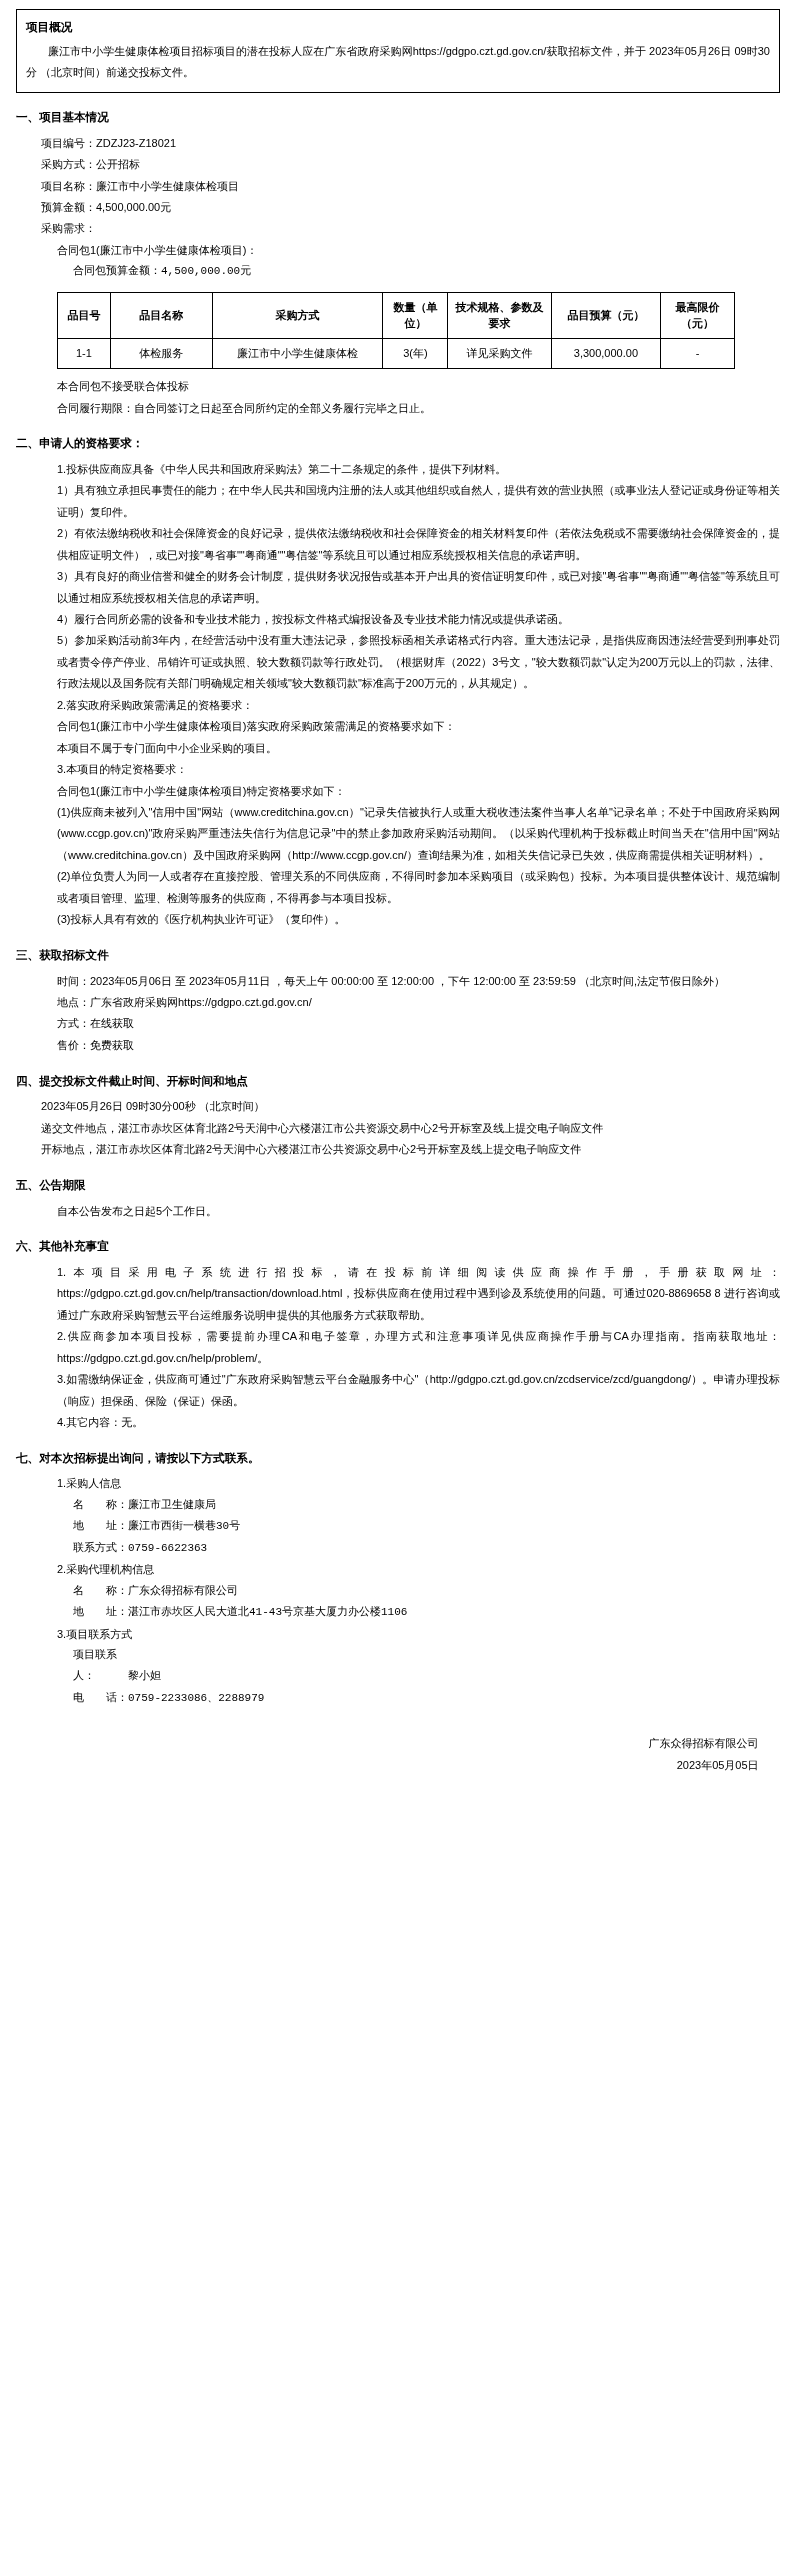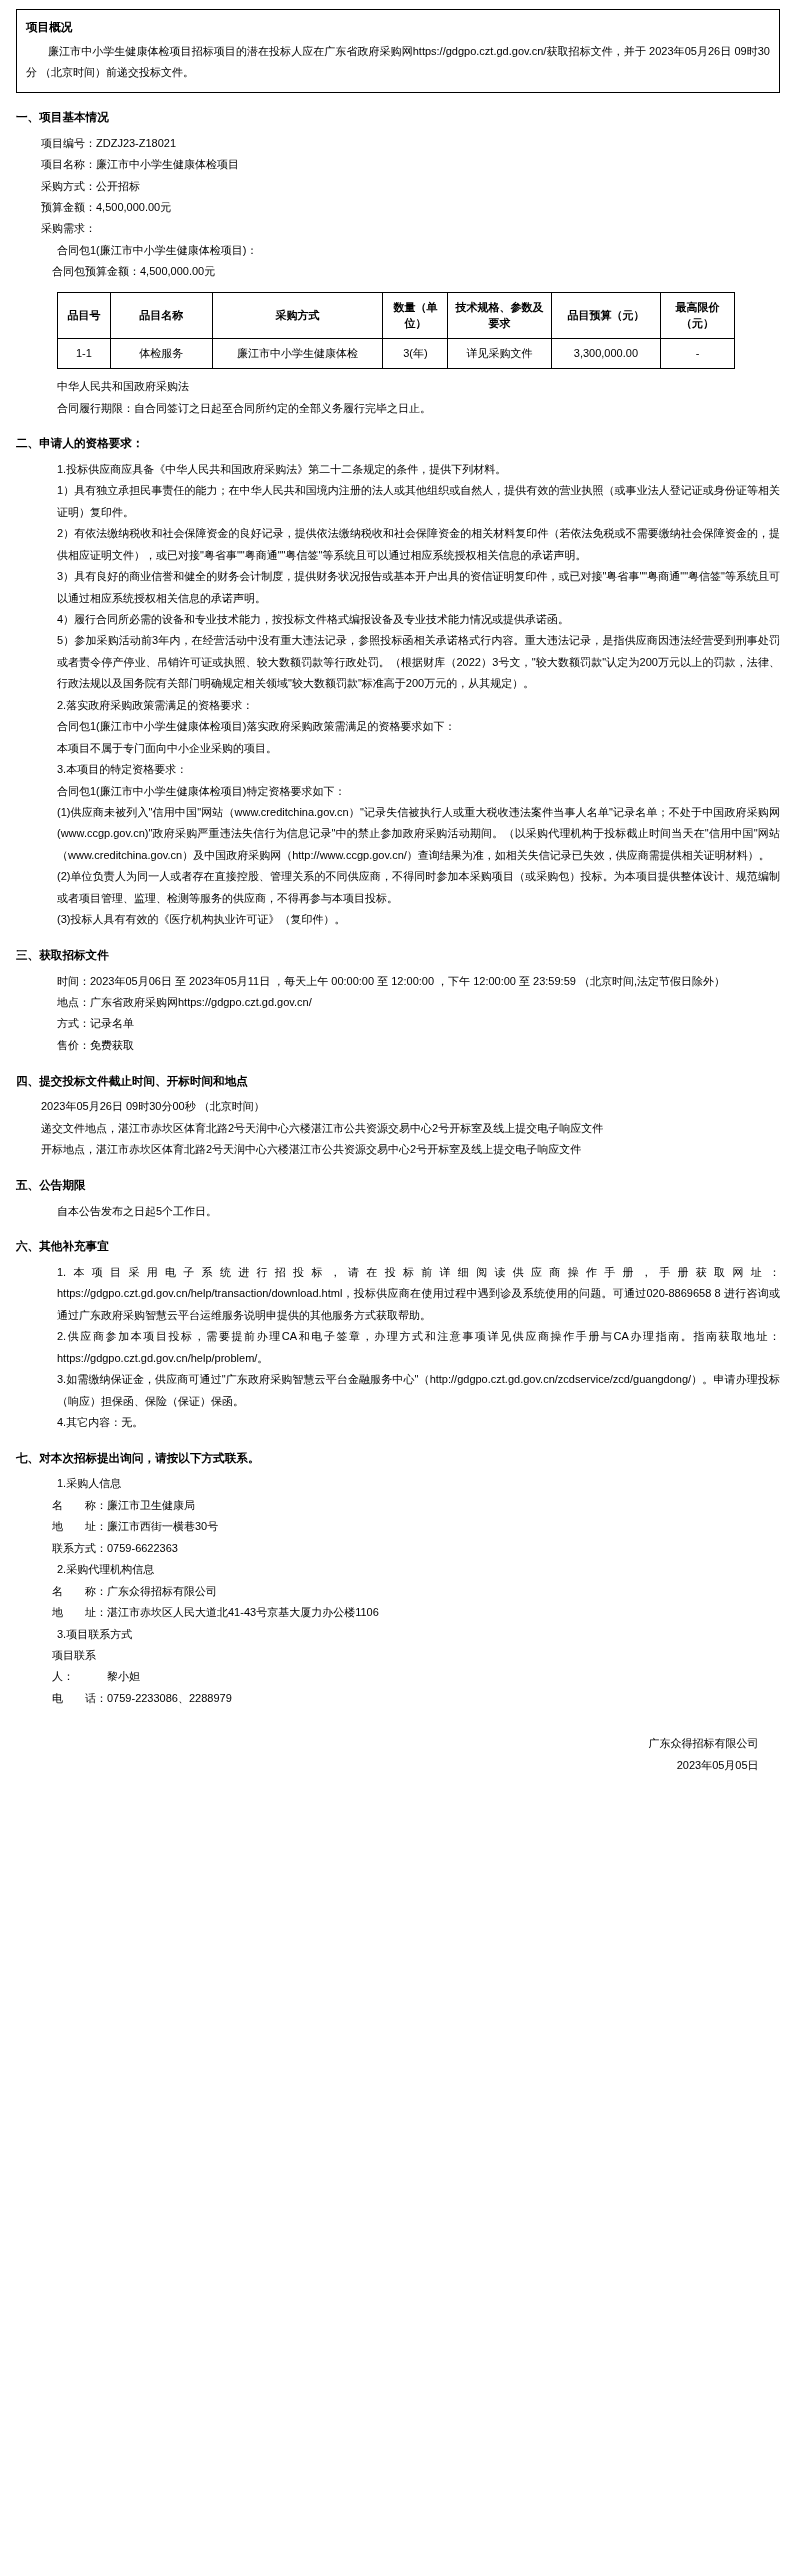--- a/index.html
+++ b/index.html
@@ -42,22 +42,23 @@
   }
   .lvl1 {
     margin-left: 25px;
     line-height: 1.95;
   }
   .lvl2 {
     margin-left: 41px;
     line-height: 1.95;
   }
   .lvl3 {
-    margin-left: 36px;
-    line-height: 1.95;
+    margin-left: 57px;
+    line-height: 1.95;
+    font-family: Liberation Mono, monospace;
   }
   .para {
     margin-left: 41px;
     text-align: justify;
     line-height: 1.95;
   }
   .nohang {
     margin-left: 25px;
     text-align: justify;
     line-height: 1.95;
@@ -101,22 +102,22 @@
 
 <div class="page">
 
   <div class="overview-box">
     <div class="overview-title">项目概况</div>
     <div class="overview-body">廉江市中小学生健康体检项目招标项目的潜在投标人应在广东省政府采购网https://gdgpo.czt.gd.gov.cn/获取招标文件，并于 2023年05月26日 09时30分 （北京时间）前递交投标文件。</div>
   </div>
 
   <div class="sec-head">一、项目基本情况</div>
   <div class="lvl1">项目编号：ZDZJ23-Z18021</div>
+  <div class="lvl1">采购方式：公开招标</div>
   <div class="lvl1">项目名称：廉江市中小学生健康体检项目</div>
-  <div class="lvl1">采购方式：公开招标</div>
   <div class="lvl1">预算金额：4,500,000.00元</div>
   <div class="lvl1">采购需求：</div>
   <div class="lvl2">合同包1(廉江市中小学生健康体检项目)：</div>
   <div class="lvl3">合同包预算金额：4,500,000.00元</div>
 
   <table class="items">
     <thead>
       <tr>
         <th class="col-no">品目号</th>
         <th class="col-name">品目名称</th>
@@ -133,21 +134,21 @@
         <td>体检服务</td>
         <td>廉江市中小学生健康体检</td>
         <td>3(年)</td>
         <td>详见采购文件</td>
         <td>3,300,000.00</td>
         <td>-</td>
       </tr>
     </tbody>
   </table>
 
-  <div class="lvl2">中华人民共和国政府采购法</div>
+  <div class="lvl2">本合同包不接受联合体投标</div>
   <div class="lvl2">合同履行期限：自合同签订之日起至合同所约定的全部义务履行完毕之日止。</div>
 
   <div class="sec-head">二、申请人的资格要求：</div>
   <div class="para">1.投标供应商应具备《中华人民共和国政府采购法》第二十二条规定的条件，提供下列材料。</div>
   <div class="para">1）具有独立承担民事责任的能力；在中华人民共和国境内注册的法人或其他组织或自然人，提供有效的营业执照（或事业法人登记证或身份证等相关证明）复印件。</div>
   <div class="para">2）有依法缴纳税收和社会保障资金的良好记录，提供依法缴纳税收和社会保障资金的相关材料复印件（若依法免税或不需要缴纳社会保障资金的，提供相应证明文件），或已对接"粤省事""粤商通""粤信签"等系统且可以通过相应系统授权相关信息的承诺声明。</div>
   <div class="para">3）具有良好的商业信誉和健全的财务会计制度，提供财务状况报告或基本开户出具的资信证明复印件，或已对接"粤省事""粤商通""粤信签"等系统且可以通过相应系统授权相关信息的承诺声明。</div>
   <div class="para">4）履行合同所必需的设备和专业技术能力，按投标文件格式编报设备及专业技术能力情况或提供承诺函。</div>
   <div class="para">5）参加采购活动前3年内，在经营活动中没有重大违法记录，参照投标函相关承诺格式行内容。重大违法记录，是指供应商因违法经营受到刑事处罚或者责令停产停业、吊销许可证或执照、较大数额罚款等行政处罚。（根据财库（2022）3号文，"较大数额罚款"认定为200万元以上的罚款，法律、行政法规以及国务院有关部门明确规定相关领域"较大数额罚款"标准高于200万元的，从其规定）。</div>
   <div class="para">2.落实政府采购政策需满足的资格要求：</div>
@@ -155,21 +156,21 @@
   <div class="para">本项目不属于专门面向中小企业采购的项目。</div>
   <div class="para">3.本项目的特定资格要求：</div>
   <div class="para">合同包1(廉江市中小学生健康体检项目)特定资格要求如下：</div>
   <div class="para">(1)供应商未被列入"信用中国"网站（www.creditchina.gov.cn）"记录失信被执行人或重大税收违法案件当事人名单"记录名单；不处于中国政府采购网(www.ccgp.gov.cn)"政府采购严重违法失信行为信息记录"中的禁止参加政府采购活动期间。（以采购代理机构于投标截止时间当天在"信用中国"网站（www.creditchina.gov.cn）及中国政府采购网（http://www.ccgp.gov.cn/）查询结果为准，如相关失信记录已失效，供应商需提供相关证明材料）。</div>
   <div class="para">(2)单位负责人为同一人或者存在直接控股、管理关系的不同供应商，不得同时参加本采购项目（或采购包）投标。为本项目提供整体设计、规范编制或者项目管理、监理、检测等服务的供应商，不得再参与本项目投标。</div>
   <div class="para">(3)投标人具有有效的《医疗机构执业许可证》（复印件）。</div>
 
   <div class="sec-head">三、获取招标文件</div>
   <div class="para">时间：2023年05月06日 至 2023年05月11日 ，每天上午 00:00:00 至 12:00:00 ，下午 12:00:00 至 23:59:59 （北京时间,法定节假日除外）</div>
   <div class="para">地点：广东省政府采购网https://gdgpo.czt.gd.gov.cn/</div>
-  <div class="para">方式：记录名单</div>
+  <div class="para">方式：在线获取</div>
   <div class="para">售价：免费获取</div>
 
   <div class="sec-head">四、提交投标文件截止时间、开标时间和地点</div>
   <div class="nohang">2023年05月26日 09时30分00秒 （北京时间）</div>
   <div class="nohang">递交文件地点，湛江市赤坎区体育北路2号天润中心六楼湛江市公共资源交易中心2号开标室及线上提交电子响应文件</div>
   <div class="nohang">开标地点，湛江市赤坎区体育北路2号天润中心六楼湛江市公共资源交易中心2号开标室及线上提交电子响应文件</div>
 
   <div class="sec-head">五、公告期限</div>
   <div class="para">自本公告发布之日起5个工作日。</div>
 

